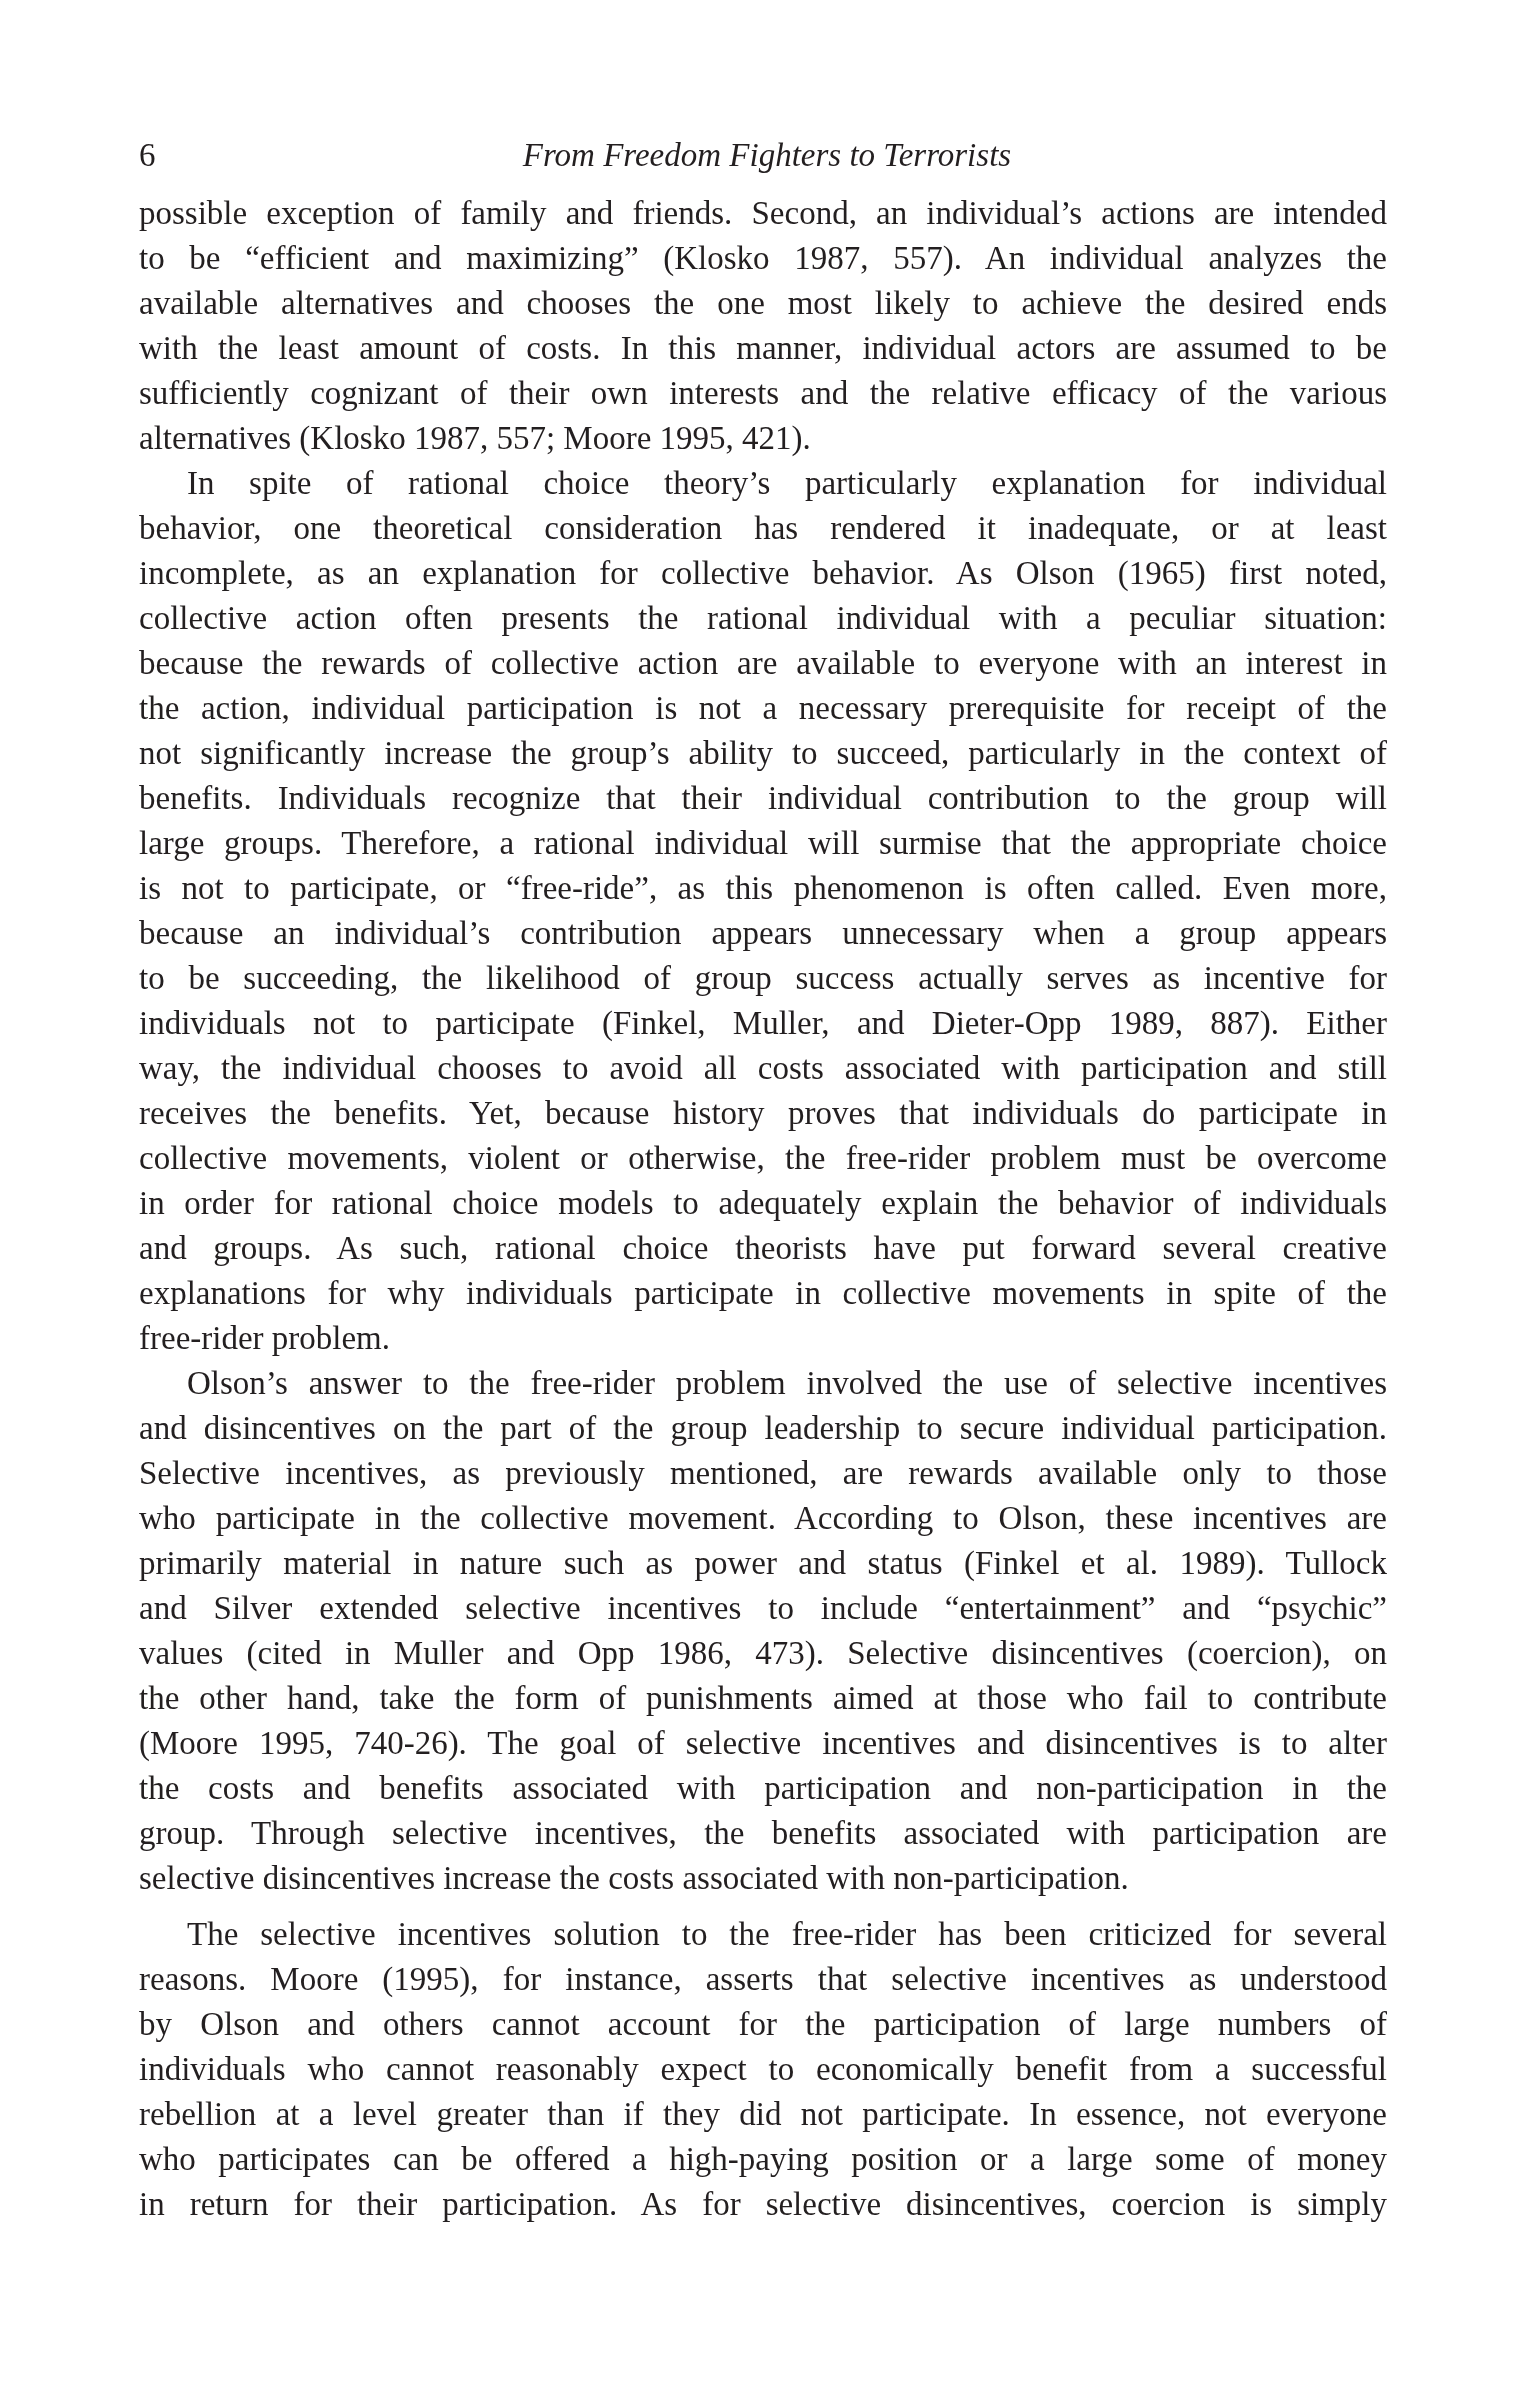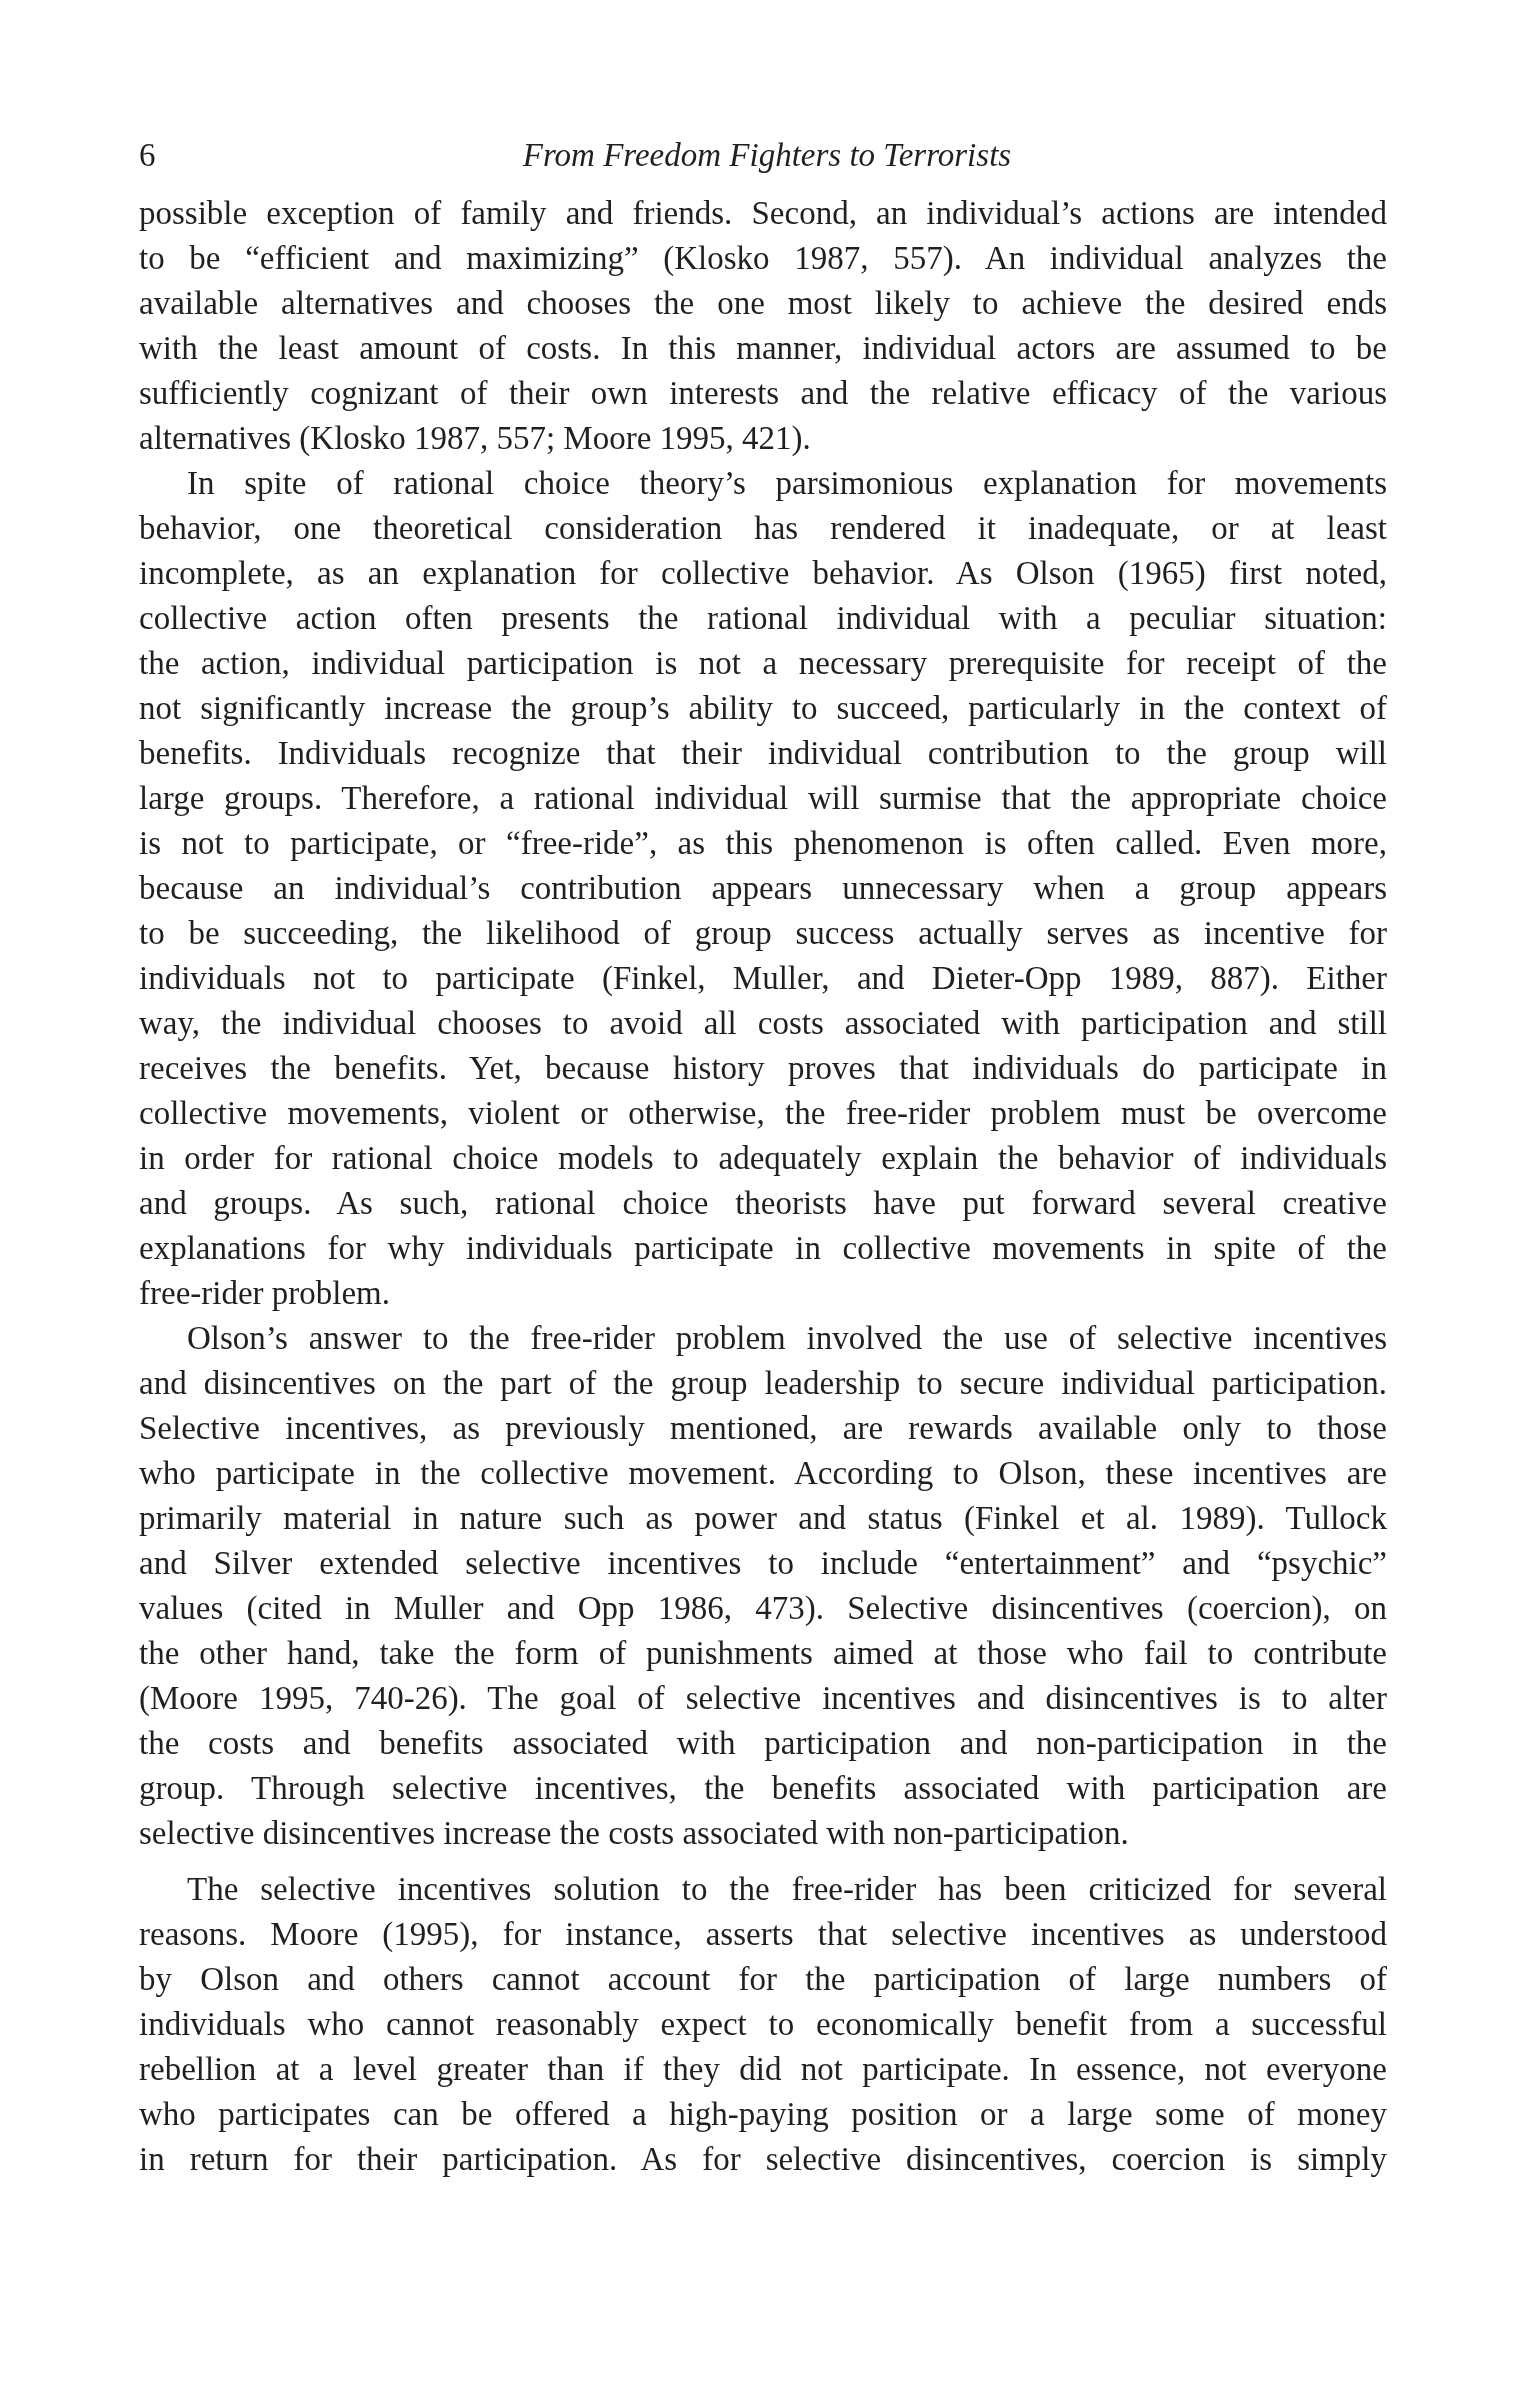--- a/index.html
+++ b/index.html
@@ -27,24 +27,25 @@
   <div class="body-text" id="body-text">
       <div class="paragraph">
         <span class="line">possible exception of family and friends. Second, an individual’s actions are intended</span>
         <span class="line">to be “efficient and maximizing” (Klosko 1987, 557). An individual analyzes the</span>
         <span class="line">available alternatives and chooses the one most likely to achieve the desired ends</span>
         <span class="line">with the least amount of costs. In this manner, individual actors are assumed to be</span>
         <span class="line">sufficiently cognizant of their own interests and the relative efficacy of the various</span>
         <span class="line last">alternatives (Klosko 1987, 557; Moore 1995, 421).</span>
       </div>
       <div class="paragraph">
-        <span class="line indent">In spite of rational choice theory’s parsimonious explanation for movements</span>
+        <span class="line indent">In spite of rational choice theory’s particularly explanation for individual</span>
         <span class="line">behavior, one theoretical consideration has rendered it inadequate, or at least</span>
         <span class="line">incomplete, as an explanation for collective behavior. As Olson (1965) first noted,</span>
         <span class="line">collective action often presents the rational individual with a peculiar situation:</span>
+        <span class="line">because the rewards of collective action are available to everyone with an interest in</span>
         <span class="line">the action, individual participation is not a necessary prerequisite for receipt of the</span>
         <span class="line">not significantly increase the group’s ability to succeed, particularly in the context of</span>
         <span class="line">benefits. Individuals recognize that their individual contribution to the group will</span>
         <span class="line">large groups. Therefore, a rational individual will surmise that the appropriate choice</span>
         <span class="line">is not to participate, or “free-ride”, as this phenomenon is often called. Even more,</span>
         <span class="line">because an individual’s contribution appears unnecessary when a group appears</span>
         <span class="line">to be succeeding, the likelihood of group success actually serves as incentive for</span>
         <span class="line">individuals not to participate (Finkel, Muller, and Dieter-Opp 1989, 887). Either</span>
         <span class="line">way, the individual chooses to avoid all costs associated with participation and still</span>
         <span class="line">receives the benefits. Yet, because history proves that individuals do participate in</span>

